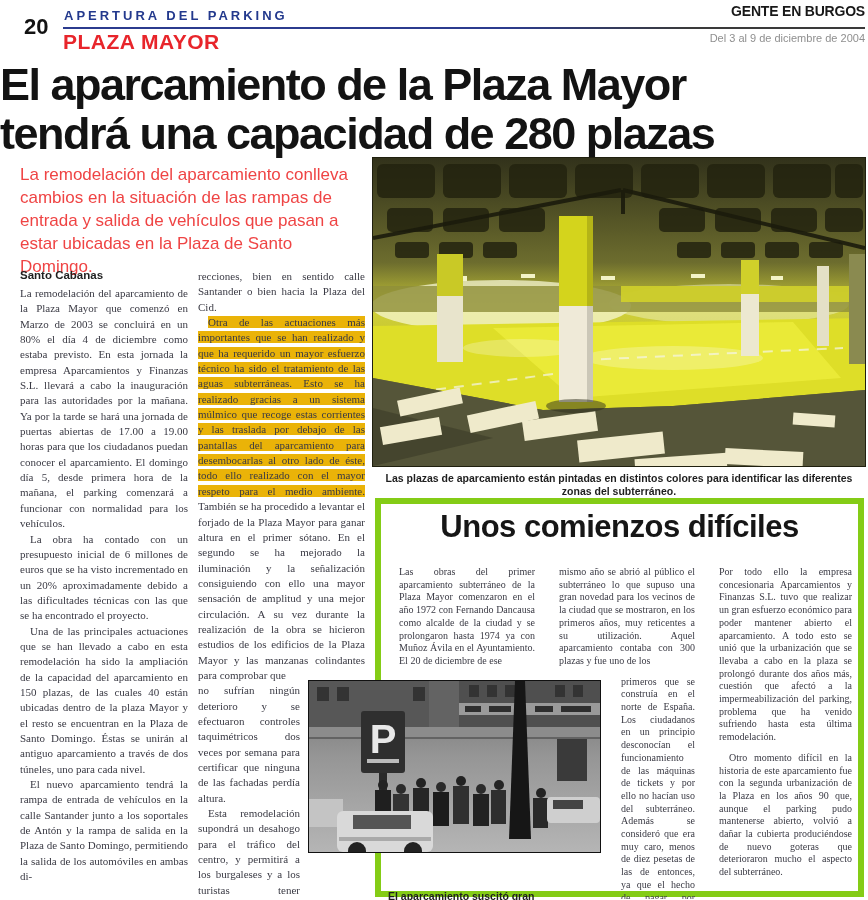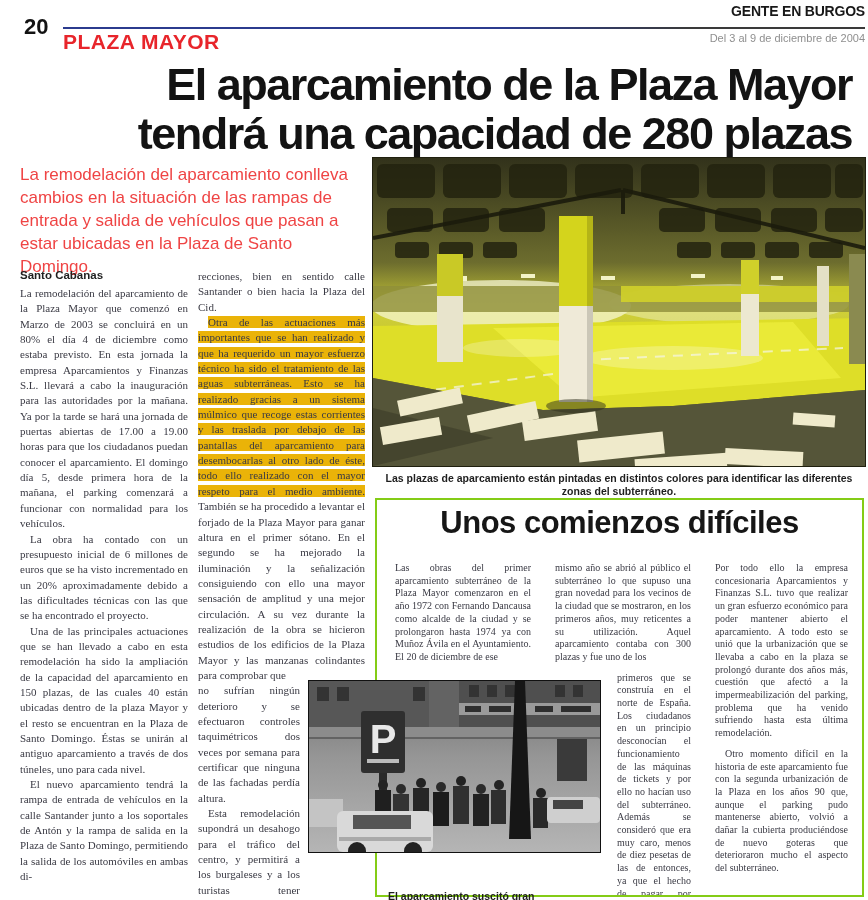--- a/index.html
+++ b/index.html
@@ -16,21 +16,21 @@
     font:bold 13px/14px "Liberation Sans", sans-serif; letter-spacing:3px; color:#23398d; }
   .masthead { position:absolute; right:3px; top:4px;
     font:bold 14px/15px "Liberation Sans", sans-serif; color:#181818; letter-spacing:-0.2px; }
   .header-rule { position:absolute; left:63px; right:3px; top:27px; height:2px;
     background:linear-gradient(90deg,#2b3b8e 0%,#2b3b8e 55%,#3a3a3a 78%,#3a3a3a 100%); }
   .subsection { position:absolute; left:63px; top:31px;
     font:bold 21px/22px "Liberation Sans", sans-serif; color:#e8252b; letter-spacing:0.5px; }
   .date-range { position:absolute; right:3px; top:32px;
     font:11px/12px "Liberation Sans", sans-serif; color:#8f8f8f; }
   
-  .headline { position:absolute; left:0; top:60px; width:852px; text-align:right;
+  .headline { position:absolute; left:0; top:60px; width:852px; text-align:left;
     font:bold 45px/49px "Liberation Sans", sans-serif; letter-spacing:-1.5px; color:#131313; }
   
   .lead { position:absolute; left:20px; top:163px; width:344px;
     font:17px/23px "Liberation Sans", sans-serif; color:#ef4444; }
   
   .byline { position:absolute; left:20px; top:269px;
     font:bold 11.5px/13px "Liberation Sans", sans-serif; color:#1f1f1f; }
   .colbody { font-size:11px; line-height:15.35px; text-align:justify; color:#3a3a44; }
   .col1 { position:absolute; left:20px; top:286px; width:168px; height:612px; overflow:hidden; }
   .col2 { position:absolute; left:198px; top:269px; width:167px; height:629px; overflow:hidden; }
@@ -38,21 +38,21 @@
   .colbody p.ind { text-indent:10px; }
   .hl { background:#eab308; }
   .narrow { width:102px; }
   
   .top-photo { position:absolute; left:372px; top:157px; width:494px; height:310px;
     border:1px solid #20200f; }
   .top-caption { position:absolute; left:372px; top:472px; width:494px; text-align:center;
     font:bold 10.5px/13px "Liberation Sans", sans-serif; color:#1e1e1e; }
   
   .box { position:absolute; left:375px; top:498px; width:489px; height:399px;
-    border:2px solid #84cc16; background:#fff; }
+    border:6px solid #84cc16; background:#fff; }
   .box-title { position:absolute; left:0; top:5px; width:100%; text-align:center;
     font:bold 31px/36px "Liberation Sans", sans-serif; letter-spacing:-0.5px; color:#161616; }
   .boxbody { font-size:10px; line-height:12.7px; text-align:justify; color:#3a3a44; }
   .bcol1 { position:absolute; left:10px;  top:54px; width:152px; height:135px; overflow:hidden; }
   .bcol2 { position:absolute; left:170px; top:54px; width:152px; height:341px; overflow:hidden; }
   .bcol3 { position:absolute; left:330px; top:54px; width:149px; height:338px; overflow:hidden; }
   .boxbody p { margin:8px; }
   .boxbody p.ind { text-indent:10px; }
   .bnarrow { margin-left:62px; width:90px; }
   
@@ -60,20 +60,21 @@
     z-index:5; border:1px solid #111; background:#8e8e8e; }
   .bw-caption { position:absolute; left:388px; top:890px; width:176px; z-index:6;
     text-align:left; font:bold 10.5px/13px "Liberation Sans", sans-serif; color:#1e1e1e; }
 </style>
 </head>
 <body>
 
 <div class="page">
 
   <div class="page-num">20</div>
+  <div class="section-title">APERTURA DEL PARKING</div>
   <div class="masthead">GENTE EN BURGOS</div>
   <div class="header-rule"></div>
   <div class="subsection">PLAZA MAYOR</div>
   <div class="date-range">Del 3 al 9 de diciembre de 2004</div>
 
   <div class="headline">
     <div>El aparcamiento de la Plaza Mayor</div>
     <div>tendrá una capacidad de 280 plazas</div>
   </div>
 

